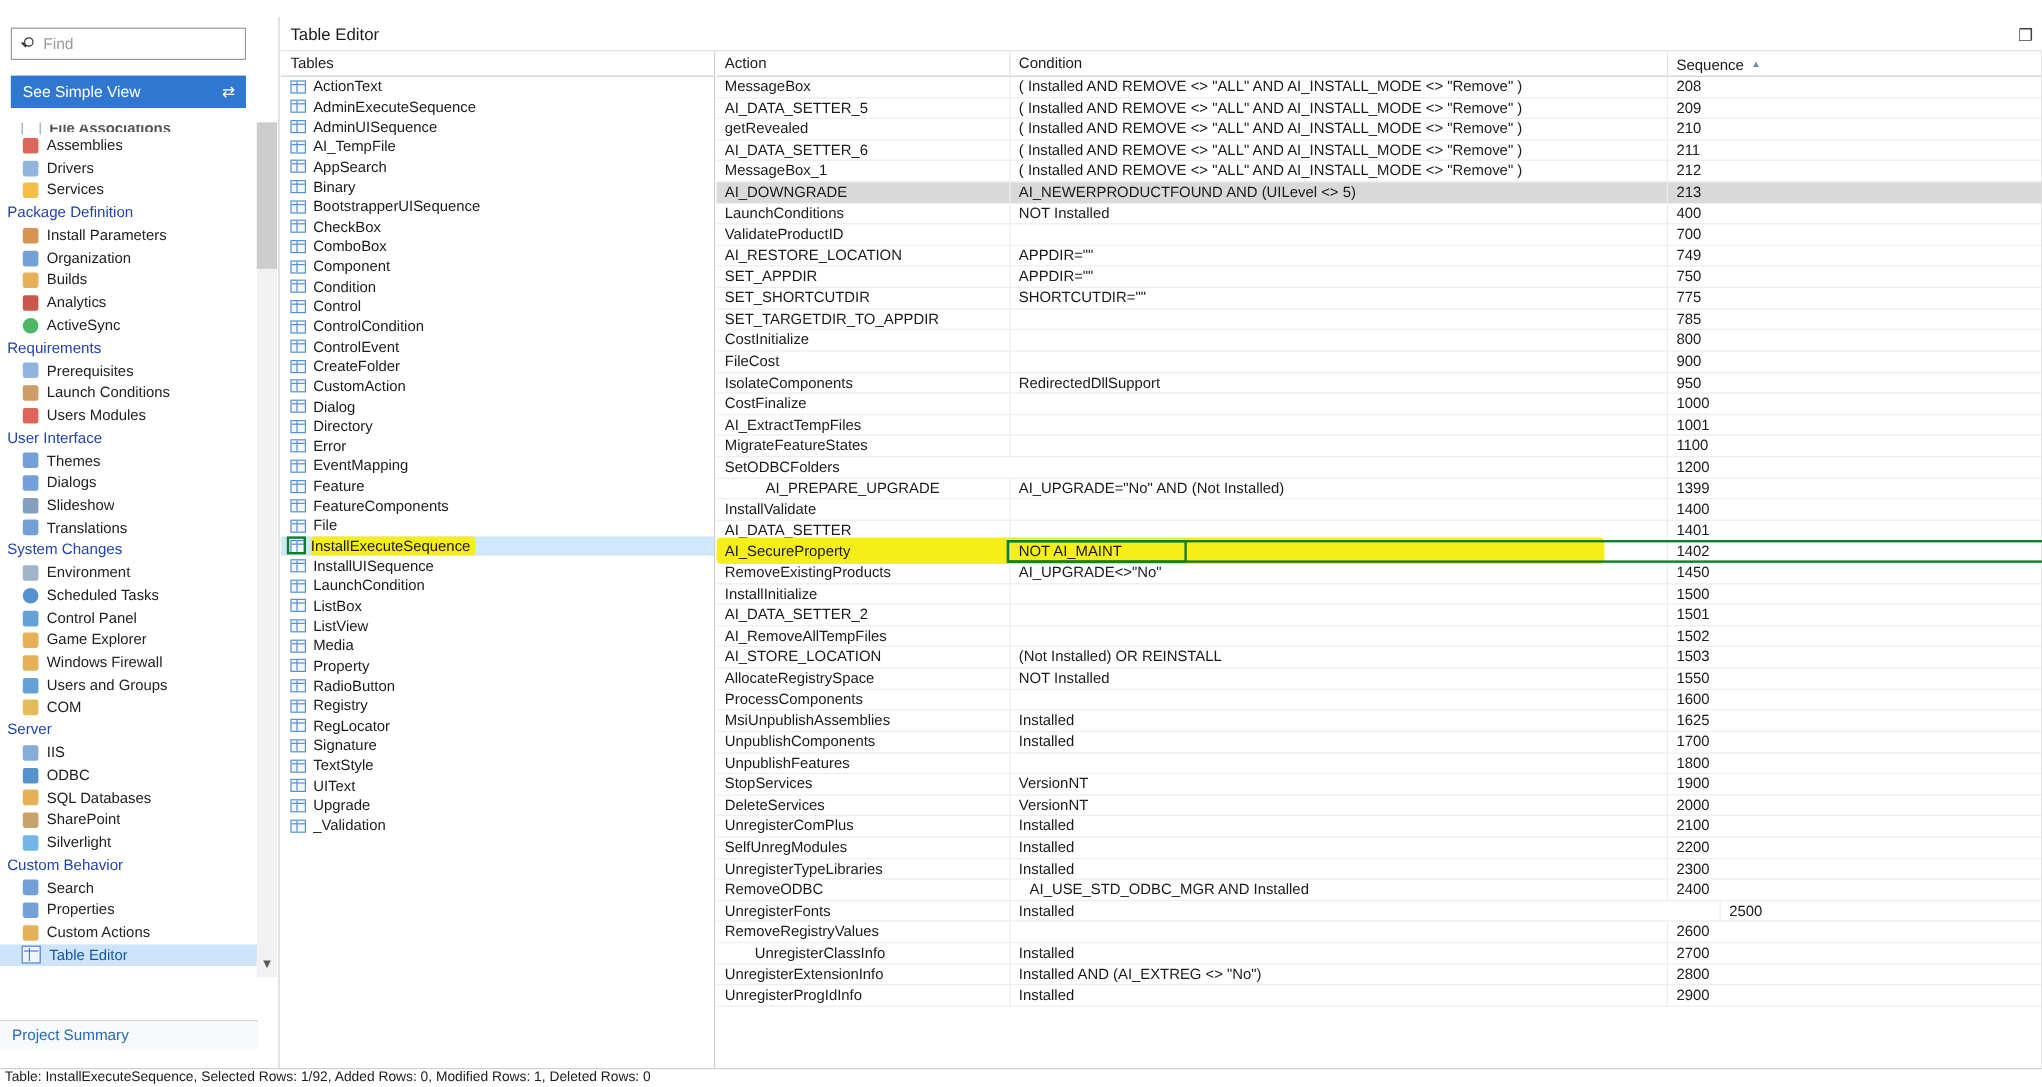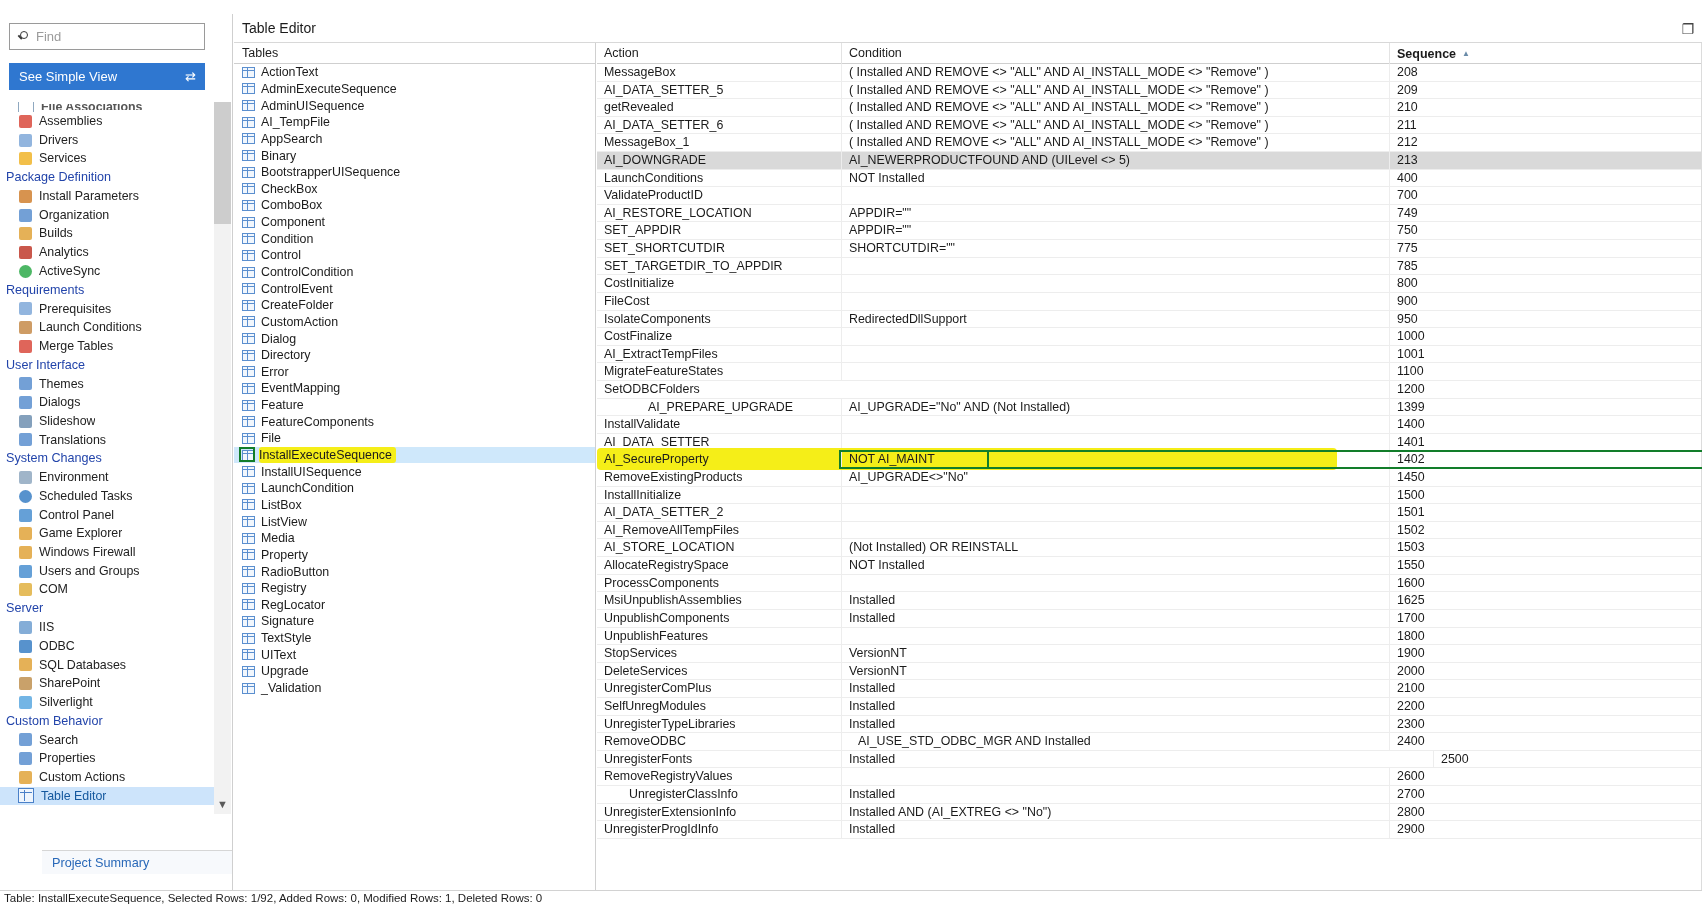--- a/index.html
+++ b/index.html
@@ -85,21 +85,21 @@
     content:""; position:absolute; left:1px; top:3px; right:1px; height:1px; background:#4a80c8;
   }
   .ic.grid-ic::after {
     content:""; position:absolute; left:5px; top:1px; bottom:1px; width:1px; background:#4a80c8;
   }
   .ic.sq { border-radius: 2px; }
 
   .projsum {
     position: absolute; left: 0; bottom: 18px; width: 215px; height: 24px;
     border-top: 1px solid #d6d6d6; background: #f7f9fc;
-    color: #2868b8; font-size: 12.7px; padding-left: 10px; line-height: 24px; margin-left: 42px;
+    color: #2868b8; font-size: 12.7px; padding-left: 10px; line-height: 24px;
   }
 
   
   .sbscroll {
     position: absolute; right: 1px; top: 88px; width: 17px; height: 712px;
     background: #f2f2f2;
   }
   .sbscroll .thumb {
     position: absolute; left: 0; top: 0; width: 17px; height: 122px; background: #cdcdcd;
   }
@@ -272,21 +272,21 @@
         <div class="navitem">
           <span class="ic sq" style="background: rgb(127, 168, 216); opacity: 0.85; border-radius: 2px; width: 13px; height: 13px; margin-left: 1px;"></span>
           <span class="lbl">Prerequisites</span>
         </div>
         <div class="navitem">
           <span class="ic sq" style="background: rgb(197, 139, 74); opacity: 0.85; border-radius: 2px; width: 13px; height: 13px; margin-left: 1px;"></span>
           <span class="lbl">Launch Conditions</span>
         </div>
         <div class="navitem">
           <span class="ic sq" style="background: rgb(217, 74, 61); opacity: 0.85; border-radius: 2px; width: 13px; height: 13px; margin-left: 1px;"></span>
-          <span class="lbl">Merge Tables</span>
+          <span class="lbl">Users Modules</span>
         </div>
         <div class="group">User Interface</div>
         <div class="navitem">
           <span class="ic sq" style="background: rgb(91, 143, 207); opacity: 0.85; border-radius: 2px; width: 13px; height: 13px; margin-left: 1px;"></span>
           <span class="lbl">Themes</span>
         </div>
         <div class="navitem">
           <span class="ic sq" style="background: rgb(91, 143, 207); opacity: 0.85; border-radius: 2px; width: 13px; height: 13px; margin-left: 1px;"></span>
           <span class="lbl">Dialogs</span>
         </div>
@@ -540,21 +540,21 @@
             <span class="tic"></span>
             <span>_Validation</span>
           </div>
         </div>
     </div>
 
     <div class="grid">
       <div class="grid-head" id="gridhead">
           <div class="gh first" style="left: 0px; width: 244px;"><span>Action</span></div>
           <div class="gh" style="left: 244px; width: 548px;"><span>Condition</span></div>
-          <div class="gh" style="left: 792px; width: 140px; font-weight: bold;"><span>Sequence</span><span class="sortarrow">▲</span></div>
+          <div class="gh" style="left: 792px; width: 140px;"><span>Sequence</span><span class="sortarrow">▲</span></div>
         </div>
       <div id="gridbody">
           <div class="grow">
             <div class="gc first" style="left: 0px; width: 244px;">MessageBox</div>
             <div class="gc" style="left: 244px; width: 548px;">( Installed AND REMOVE &lt;&gt; "ALL" AND AI_INSTALL_MODE &lt;&gt; "Remove" )</div>
             <div class="gc" style="left: 792px; width: 140px;">208</div>
           </div>
           <div class="grow">
             <div class="gc first" style="left: 0px; width: 244px;">AI_DATA_SETTER_5</div>
             <div class="gc" style="left: 244px; width: 548px;">( Installed AND REMOVE &lt;&gt; "ALL" AND AI_INSTALL_MODE &lt;&gt; "Remove" )</div>
@@ -638,21 +638,21 @@
           <div class="grow">
             <div class="gc first" style="left: 0px; width: 244px;">MigrateFeatureStates</div>
             <div class="gc" style="left: 244px; width: 548px;"></div>
             <div class="gc" style="left: 792px; width: 140px;">1100</div>
           </div>
           <div class="grow">
             <div class="gc first" style="left: 0px; width: 244px;">SetODBCFolders</div>
             <div class="gc" style="left: 792px; width: 140px;">1200</div>
           </div>
           <div class="grow">
-            <div class="gc first" style="left: 10px; width: 244px; padding-left: 41px;">AI_PREPARE_UPGRADE</div>
+            <div class="gc first" style="left: 0px; width: 244px; padding-left: 41px;">AI_PREPARE_UPGRADE</div>
             <div class="gc" style="left: 244px; width: 548px;">AI_UPGRADE="No" AND (Not Installed)</div>
             <div class="gc" style="left: 792px; width: 140px;">1399</div>
           </div>
           <div class="grow">
             <div class="gc first" style="left: 0px; width: 244px;">InstallValidate</div>
             <div class="gc" style="left: 244px; width: 548px;"></div>
             <div class="gc" style="left: 792px; width: 140px;">1400</div>
           </div>
           <div class="grow">
             <div class="gc first" style="left: 0px; width: 244px;">AI_DATA_SETTER</div>

